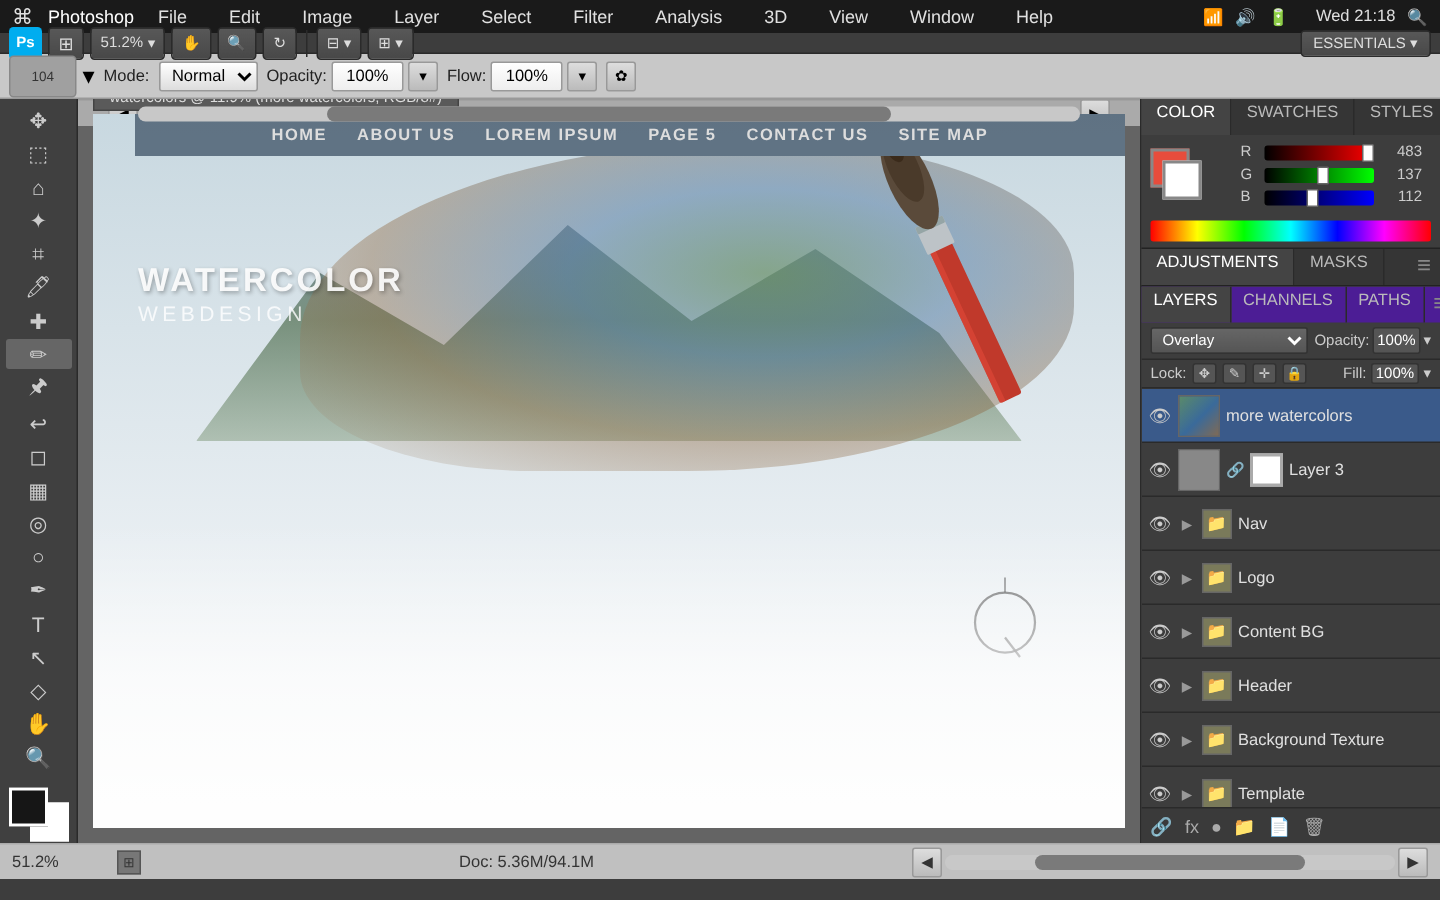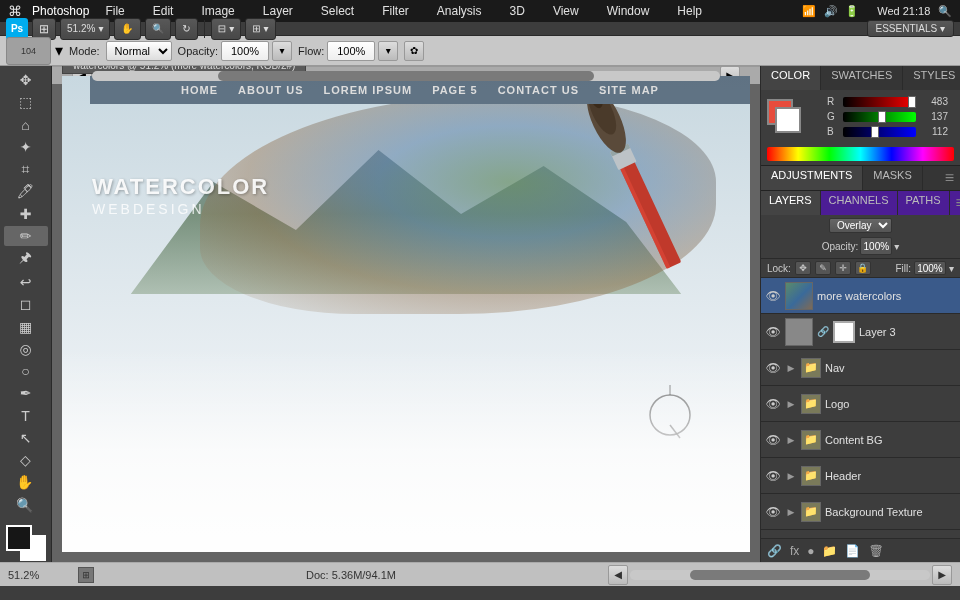--- a/index.html
+++ b/index.html
@@ -325,21 +325,20 @@
       cursor: pointer;
       border-right: 1px solid #2a2a2a;
     }
     .layers-tab.active { background: #444; color: #fff; }
     .layers-controls {
       display: flex;
       align-items: center;
       padding: 3px 6px;
       gap: 4px;
       border-bottom: 1px solid #2a2a2a;
-      flex-direction: column;
     }
     .layers-blend-select {
       height: 18px; font-size: 10px;
       background: linear-gradient(to bottom, #666, #555);
       border: 1px solid #333; border-radius: 2px;
       color: #fff; padding: 0 3px;
       flex: 1;
     }
     .layers-opacity {
       display: flex; align-items: center; gap: 2px;
@@ -643,21 +642,21 @@
     <div class="color-swatch-area" style="margin-top:8px;">
       <div class="bg-swatch"></div>
       <div class="fg-swatch"></div>
     </div>
   </div>
 
   <div id="canvas-area">
     <div id="canvas-panel">
 
       <div class="canvas-tab">
-        <span style="font-size:10px;">watercolors @ 51.2% (more watercolors, RGB/2#)</span>
+        <span style="font-size:10px;">watercolors @ 11.9% (more watercolors, RGB/8#)</span>
       </div>
       <div id="canvas-content">
         <div class="website-preview">
 
           <div class="nav-bar">
             <span class="nav-item">HOME</span>
             <span class="nav-item">ABOUT US</span>
             <span class="nav-item">LOREM IPSUM</span>
             <span class="nav-item">PAGE 5</span>
             <span class="nav-item">CONTACT US</span>

